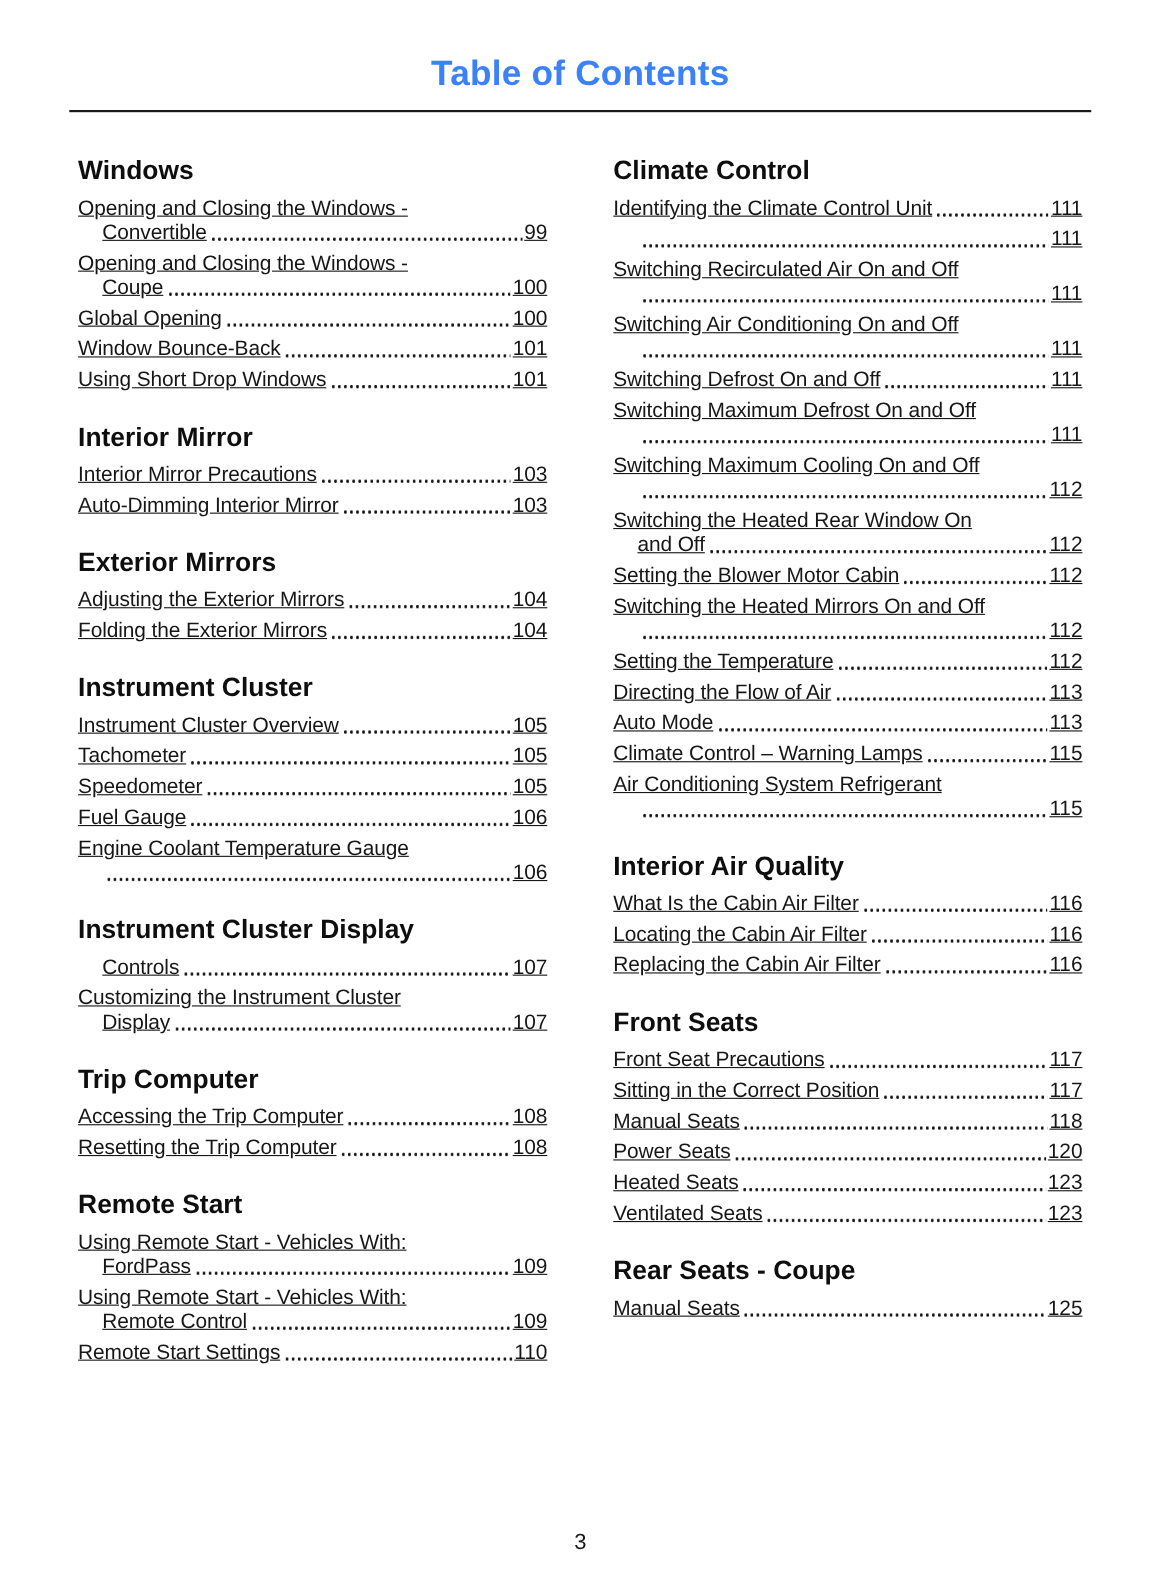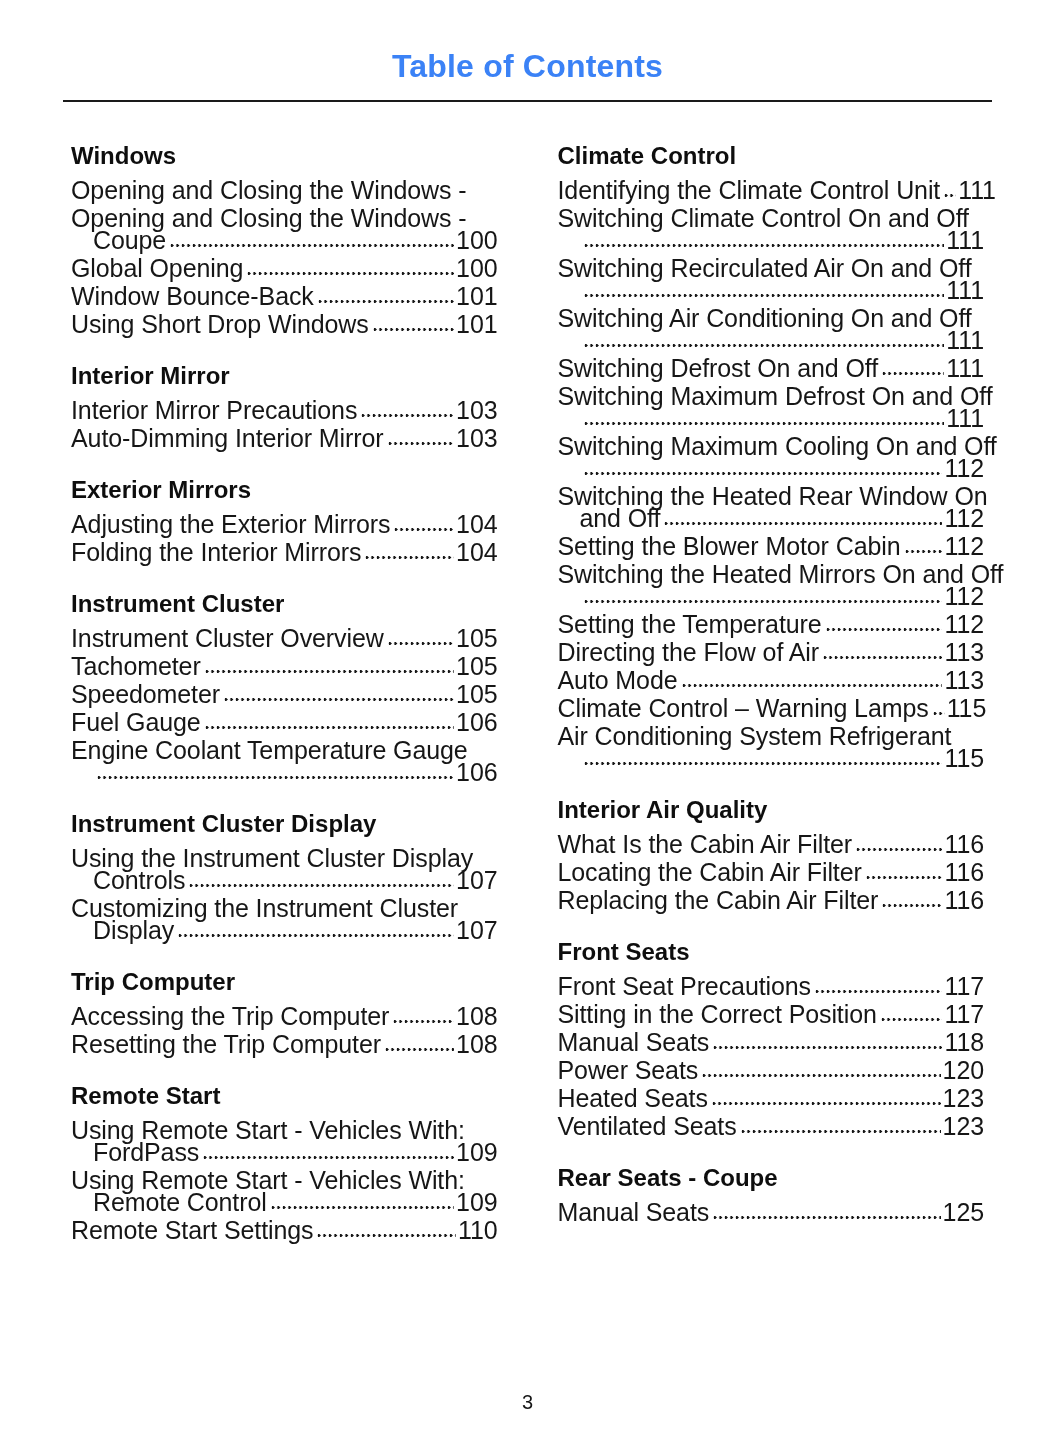--- a/index.html
+++ b/index.html
@@ -38,21 +38,21 @@
   }
   .toc-column { flex: 1 1 0; min-width: 0; }
   .toc-section { margin-top: 27px; }
   .toc-section:first-child { margin-top: 0; }
   .section-heading {
     font-size: 24px;
     font-weight: bold;
     color: #0e0e0e;
     margin-bottom: 9px;
   }
-  .toc-entry { margin-bottom: 6px; font-size: 25px; letter-spacing: -0.1px; }
+  .toc-entry { margin-bottom: 6px; font-size: 19px; letter-spacing: -0.1px; text-decoration: underline; }
   .entry-line { display: flex; align-items: baseline; line-height: 22px; }
   .entry-line.indent { padding-left: 22px; }
   .entry-text { white-space: nowrap; }
   .leader {
     flex: 1 1 auto;
     min-width: 12px;
     align-self: flex-end;
     height: 3px;
     margin: 0 2px 4px 4px;
     background-image: radial-gradient(circle at 2px 1.5px, #161616 1.25px, transparent 1.6px);
@@ -78,20 +78,25 @@
   </header>
 
   <main class="toc-columns">
       <div class="toc-column">
         <section class="toc-section">
           <h2 class="section-heading">Windows</h2>
           <div class="toc-entry">
             <div class="entry-line">
               <span class="entry-text">Opening and Closing the Windows -</span>
             </div>
+            <div class="entry-line indent">
+              <span class="entry-text">Convertible</span>
+              <span class="leader"></span>
+              <span class="entry-page">99</span>
+            </div>
           </div>
           <div class="toc-entry">
             <div class="entry-line">
               <span class="entry-text">Opening and Closing the Windows -</span>
             </div>
             <div class="entry-line indent">
               <span class="entry-text">Coupe</span>
               <span class="leader"></span>
               <span class="entry-page">100</span>
             </div>
@@ -139,21 +144,21 @@
           <h2 class="section-heading">Exterior Mirrors</h2>
           <div class="toc-entry">
             <div class="entry-line">
               <span class="entry-text">Adjusting the Exterior Mirrors</span>
               <span class="leader"></span>
               <span class="entry-page">104</span>
             </div>
           </div>
           <div class="toc-entry">
             <div class="entry-line">
-              <span class="entry-text">Folding the Interior Mirrors</span>
+              <span class="entry-text">Folding the Exterior Mirrors</span>
               <span class="leader"></span>
               <span class="entry-page">104</span>
             </div>
           </div>
         </section>
         <section class="toc-section">
           <h2 class="section-heading">Instrument Cluster</h2>
           <div class="toc-entry">
             <div class="entry-line">
               <span class="entry-text">Instrument Cluster Overview</span>
@@ -189,23 +194,20 @@
             <div class="entry-line indent">
               <span class="entry-text"></span>
               <span class="leader"></span>
               <span class="entry-page">106</span>
             </div>
           </div>
         </section>
         <section class="toc-section">
           <h2 class="section-heading">Instrument Cluster Display</h2>
           <div class="toc-entry">
-            <div class="entry-line">
-              <span class="entry-text">Using the Instrument Cluster Display</span>
-            </div>
             <div class="entry-line indent">
               <span class="entry-text">Controls</span>
               <span class="leader"></span>
               <span class="entry-page">107</span>
             </div>
           </div>
           <div class="toc-entry">
             <div class="entry-line">
               <span class="entry-text">Customizing the Instrument Cluster</span>
             </div>
@@ -268,23 +270,20 @@
         <section class="toc-section">
           <h2 class="section-heading">Climate Control</h2>
           <div class="toc-entry">
             <div class="entry-line">
               <span class="entry-text">Identifying the Climate Control Unit</span>
               <span class="leader"></span>
               <span class="entry-page">111</span>
             </div>
           </div>
           <div class="toc-entry">
-            <div class="entry-line">
-              <span class="entry-text">Switching Climate Control On and Off</span>
-            </div>
             <div class="entry-line indent">
               <span class="entry-text"></span>
               <span class="leader"></span>
               <span class="entry-page">111</span>
             </div>
           </div>
           <div class="toc-entry">
             <div class="entry-line">
               <span class="entry-text">Switching Recirculated Air On and Off</span>
             </div>

